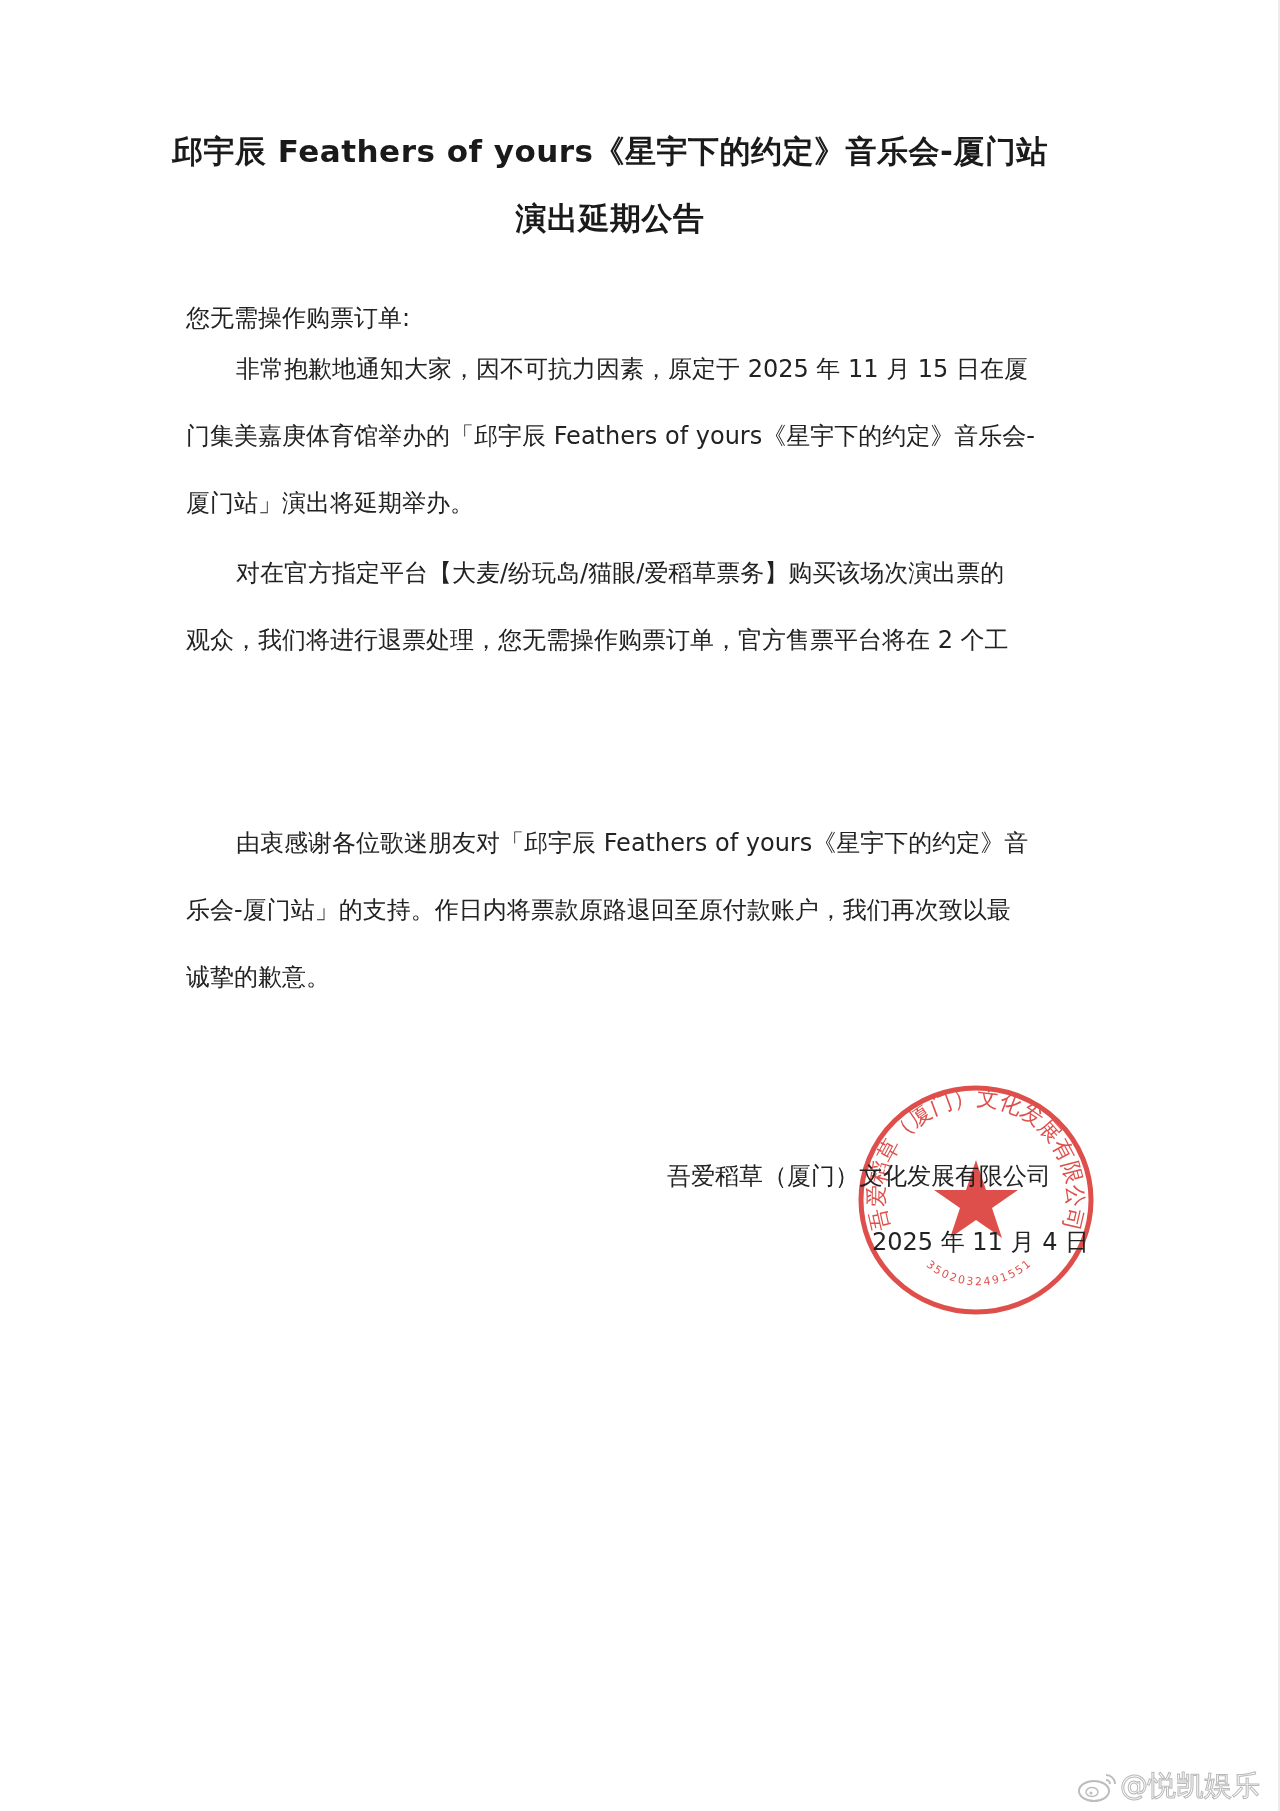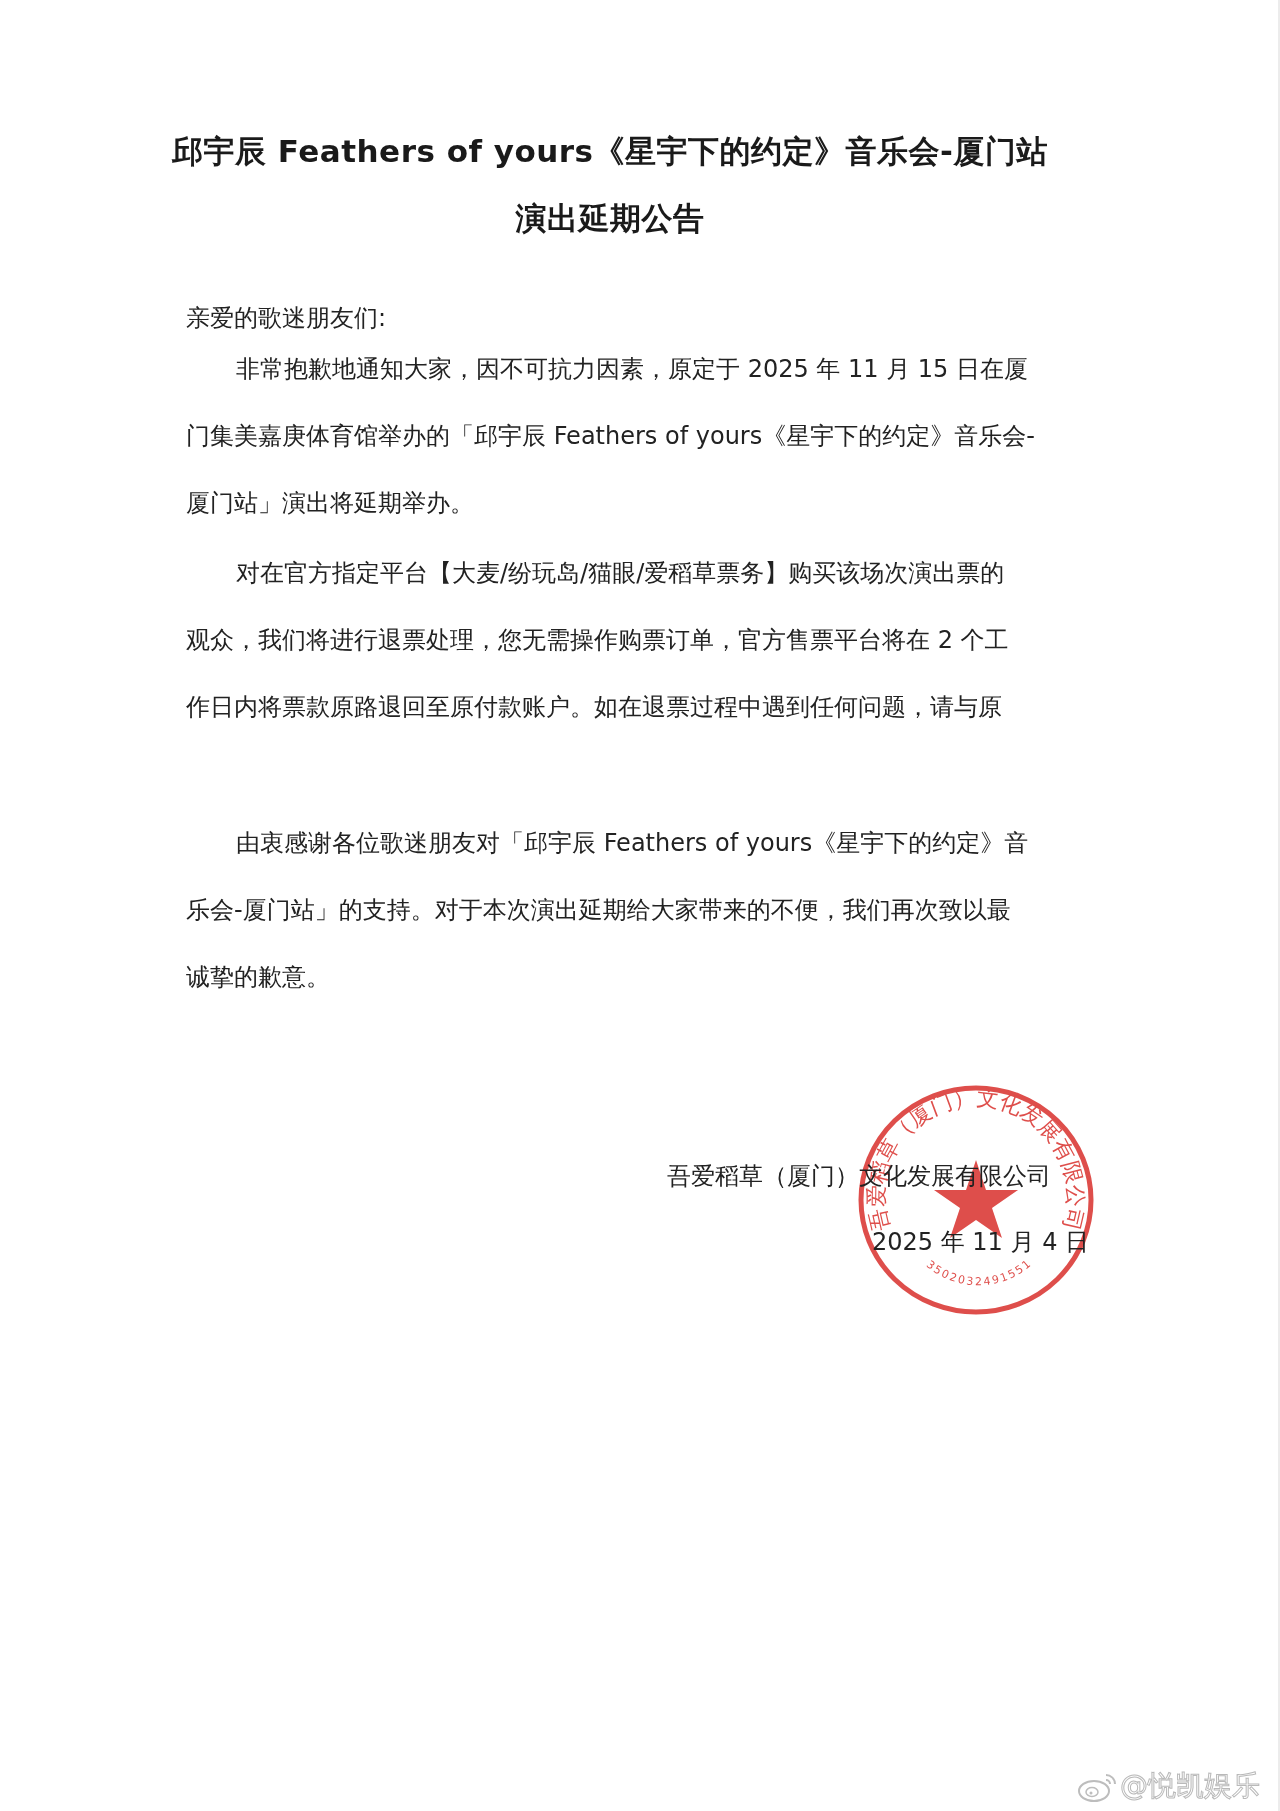--- a/index.html
+++ b/index.html
@@ -37,38 +37,37 @@
 </style>
 </head>
 <body>
 
 <div class="edge-line"></div>
 
 <div class="title title-1">邱宇辰  Feathers of yours《星宇下的约定》音乐会-厦门站</div>
 <div class="title title-2">演出延期公告</div>
 
 <div class="para greeting">
-  <div class="line">亲爱的歌迷朋友们:</div>
+  <div class="line">您无需操作购票订单:</div>
 </div>
 
 <div class="para p1">
   <div class="line indent">非常抱歉地通知大家，因不可抗力因素，原定于 2025 年 11 月 15 日在厦</div>
   <div class="line">门集美嘉庚体育馆举办的「邱宇辰  Feathers of yours《星宇下的约定》音乐会-</div>
   <div class="line">厦门站」演出将延期举办。</div>
 </div>
 
 <div class="para p2">
   <div class="line indent">对在官方指定平台【大麦/纷玩岛/猫眼/爱稻草票务】购买该场次演出票的</div>
   <div class="line">观众，我们将进行退票处理，您无需操作购票订单，官方售票平台将在 2 个工</div>
-  <div class="line">作日内将票款原路退回至原付款账户。如在退票过程中遇到任何问题，请与原</div>
 </div>
 
 <div class="para p3">
   <div class="line indent">由衷感谢各位歌迷朋友对「邱宇辰  Feathers of yours《星宇下的约定》音</div>
-  <div class="line">乐会-厦门站」的支持。对于本次演出延期给大家带来的不便，我们再次致以最</div>
+  <div class="line">乐会-厦门站」的支持。作日内将票款原路退回至原付款账户，我们再次致以最</div>
   <div class="line">诚挚的歉意。</div>
 </div>
 
 <svg class="stamp" viewBox="0 0 250 240">
   <defs>
     <path id="arcTop" d="M 40 150 A 92 92 0 1 1 212 150"></path>
     <path id="arcBottom" d="M 62 170 A 80 80 0 0 0 196 168"></path>
   </defs>
   <ellipse cx="126" cy="120" rx="115" ry="112" fill="none" stroke="#d9302c" stroke-width="5"></ellipse>
   <polygon fill="#d9302c" points="126,80 136,110 168,110 142,128 152,158 126,140 100,158 110,128 84,110 116,110"></polygon>

